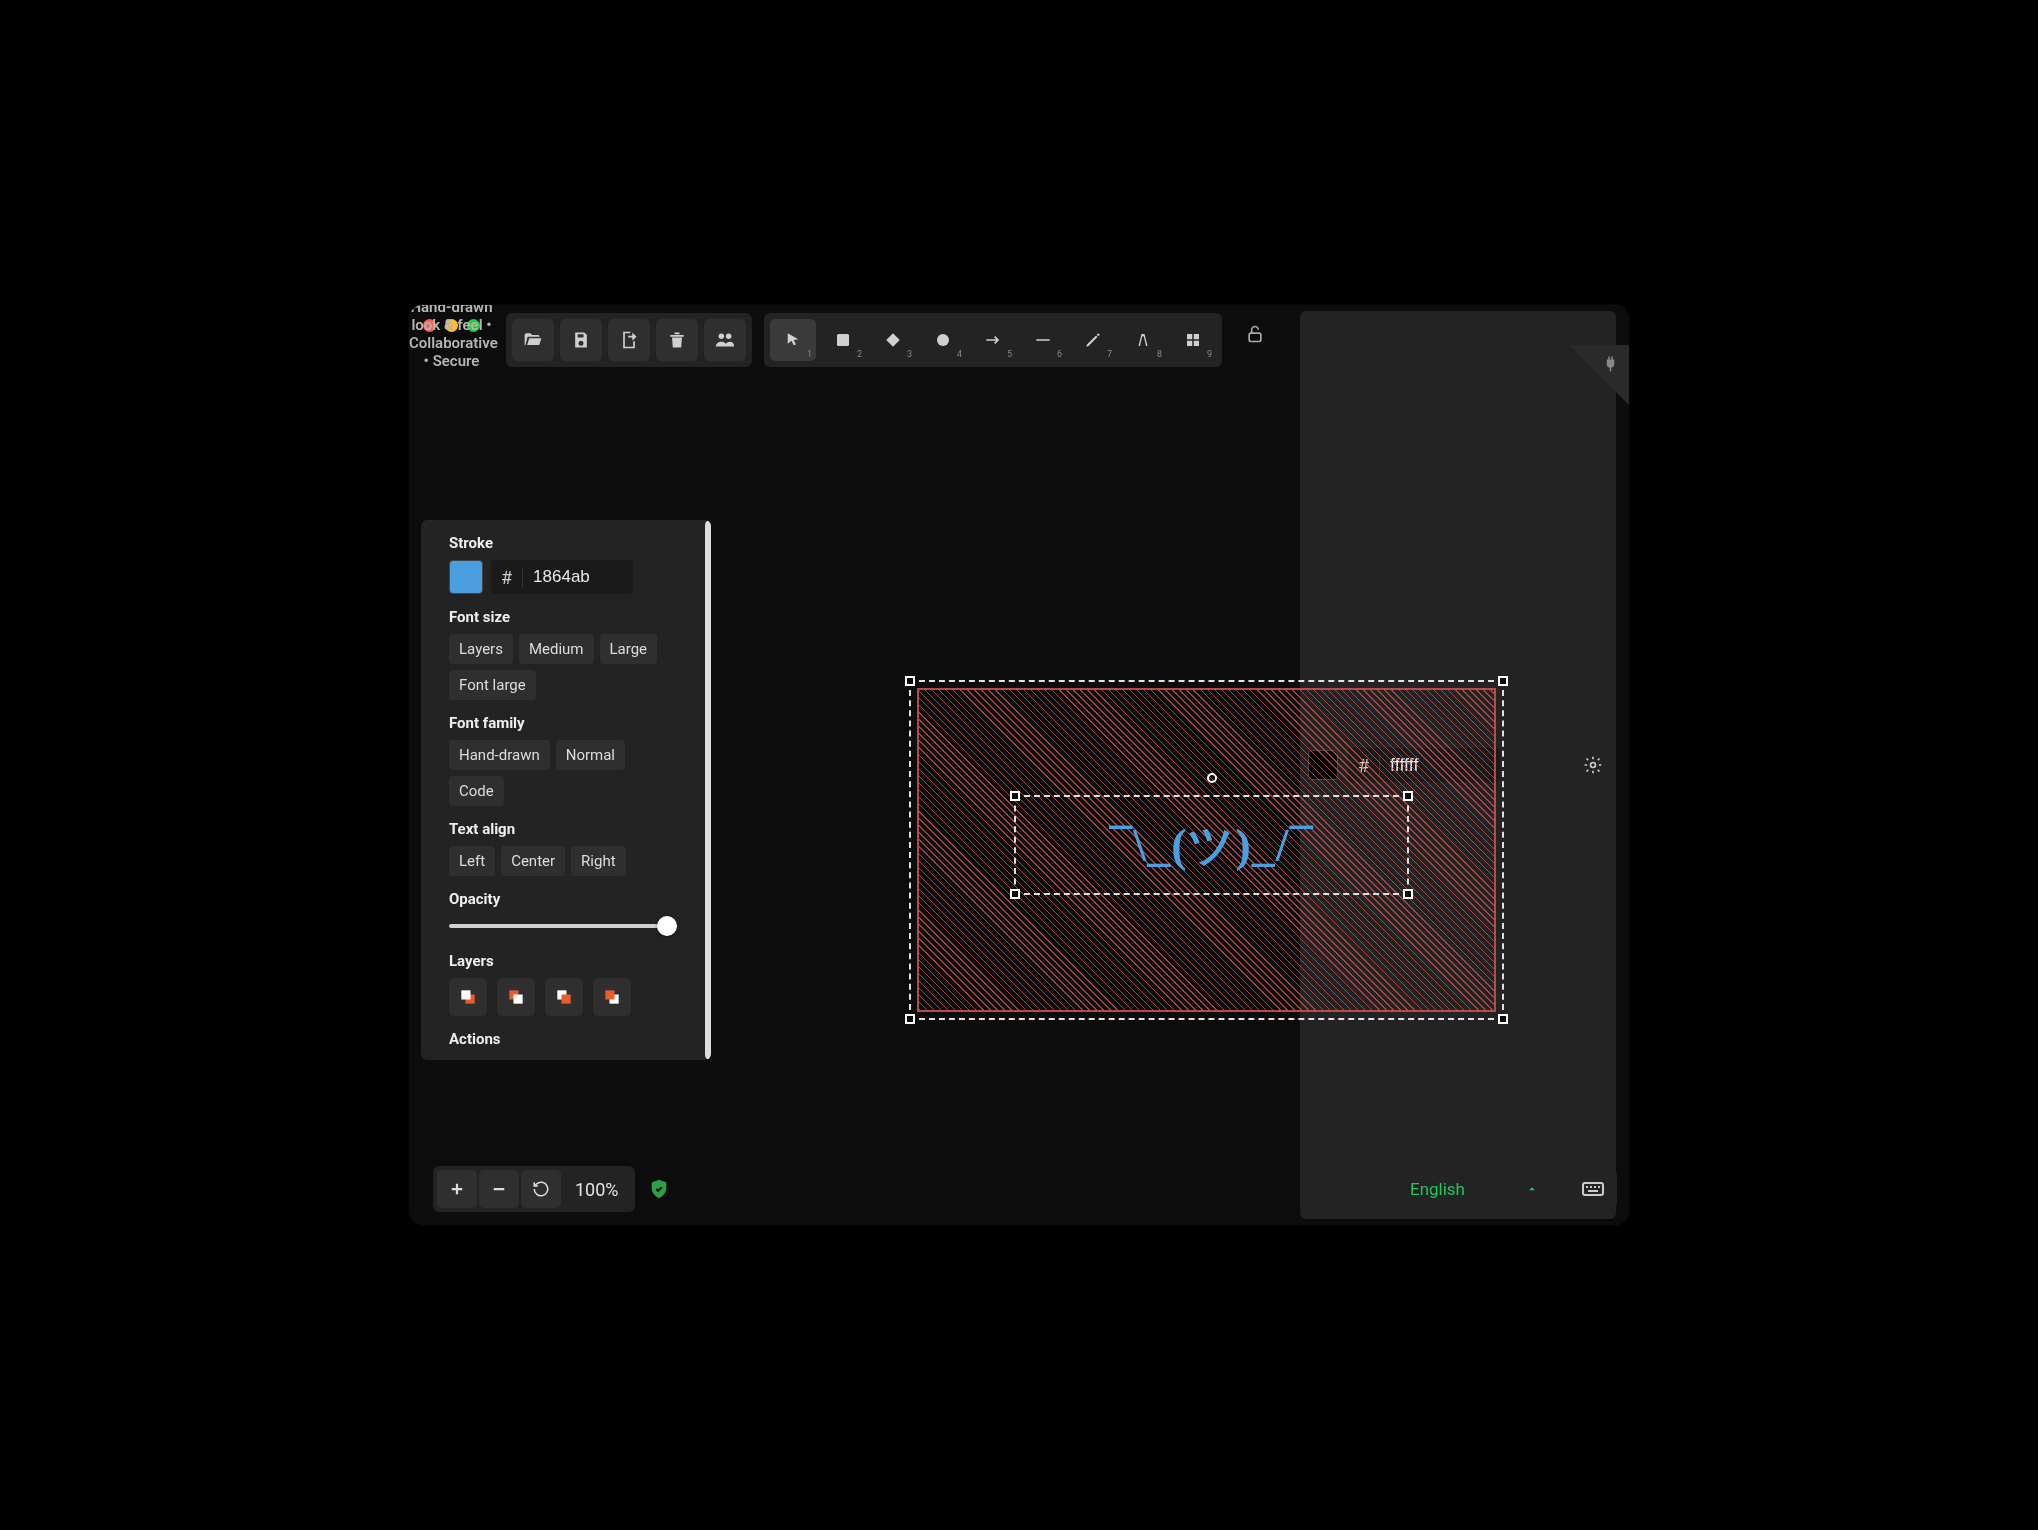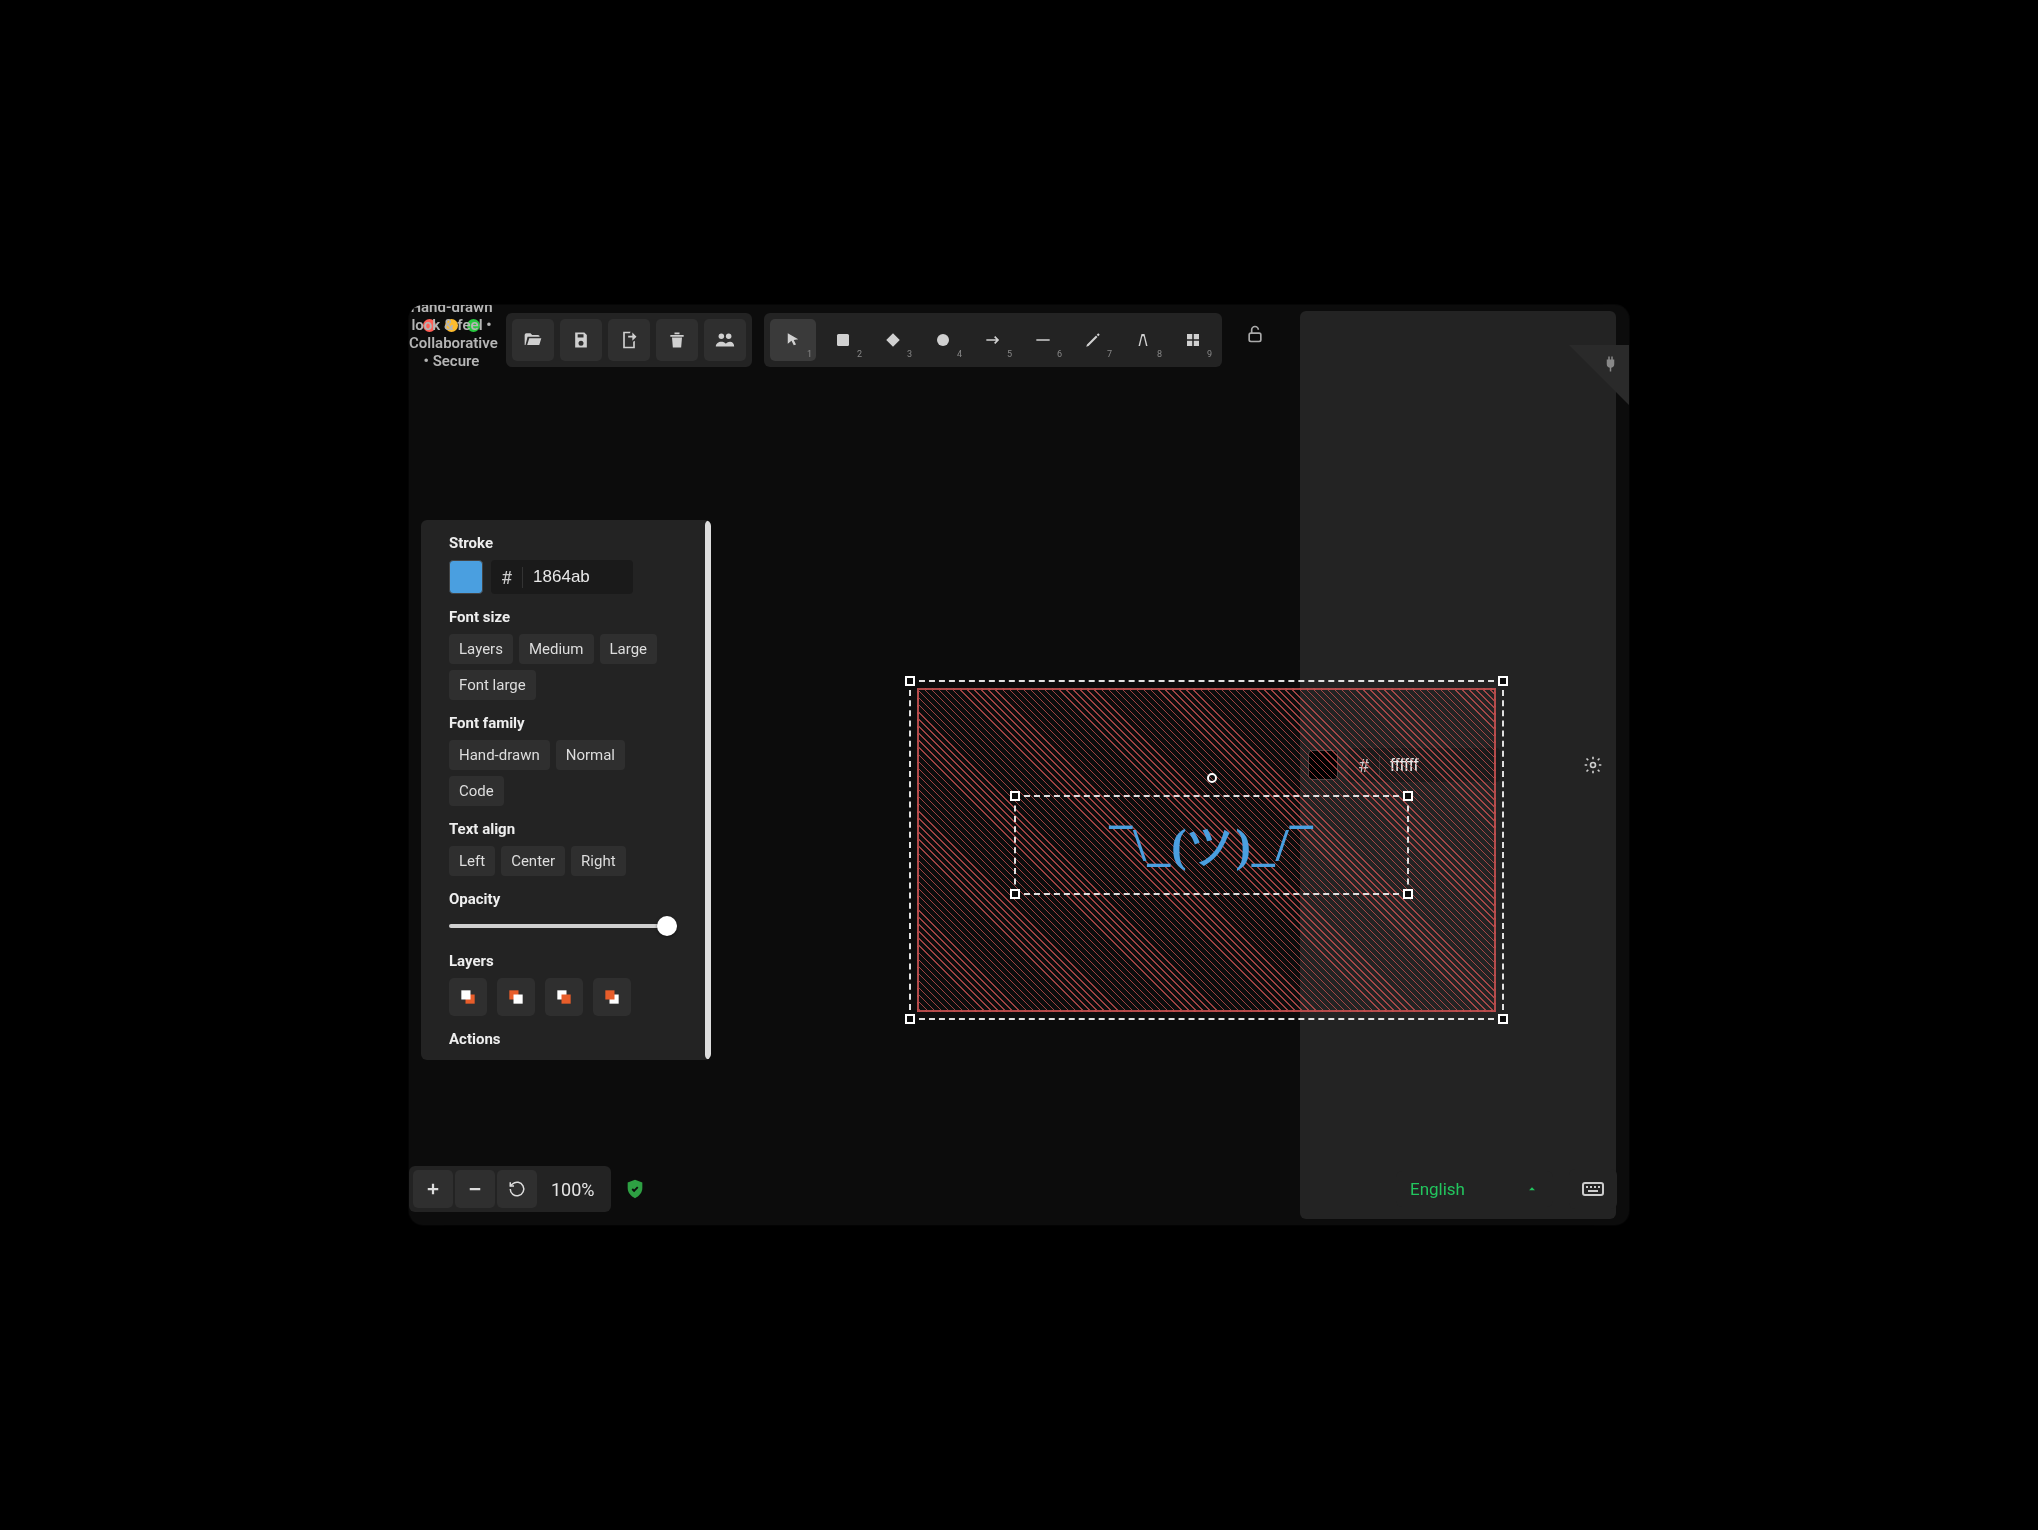--- a/index.html
+++ b/index.html
@@ -94,21 +94,21 @@
 .rot-handle{position:absolute;left:50%;top:-24px;width:10px;height:10px;border:2px solid #fff;border-radius:50%;transform:translateX(-50%);}
 .shrug{
   position:absolute; left:0; right:0; top:18px; text-align:center;
   font-size:46px; font-weight:700;
   color:#4a9fe0;
   font-family:"Comic Sans MS","Segoe Script",cursive;
   letter-spacing:1px;
 }
 
 
-.bottombar{position:absolute;left:0;right:12px;bottom:12px;height:48px;display:flex;align-items:center;gap:8px;}
+.bottombar{position:absolute;left:24px;right:12px;bottom:12px;height:48px;display:flex;align-items:center;gap:8px;}
 .zoomgrp{background:#232323;border-radius:6px;padding:4px;display:flex;align-items:center;gap:2px;}
 .zbtn{width:40px;height:38px;border-radius:5px;background:#2f2f2f;display:flex;align-items:center;justify-content:center;color:#ddd;cursor:pointer;font-size:22px;}
 .zoomlbl{color:#e5e5e5;font-size:18px;padding:0 12px;}
 .shield{width:32px;height:32px;display:flex;align-items:center;justify-content:center;}
 .langsel{margin-left:auto;background:#232323;border-radius:6px;padding:8px 14px;display:flex;align-items:center;gap:60px;color:#22c55e;cursor:pointer;font-size:17px;}
 .kbdbtn{background:#232323;border-radius:6px;width:48px;height:40px;display:flex;align-items:center;justify-content:center;color:#ccc;cursor:pointer;margin-left:8px;}
 
 
 .corner{position:absolute;top:40px;right:0;width:0;height:0;border-top:60px solid #2a2a2a;border-left:60px solid transparent;}
 .corner-icon{position:absolute;top:50px;right:8px;color:#888;}

